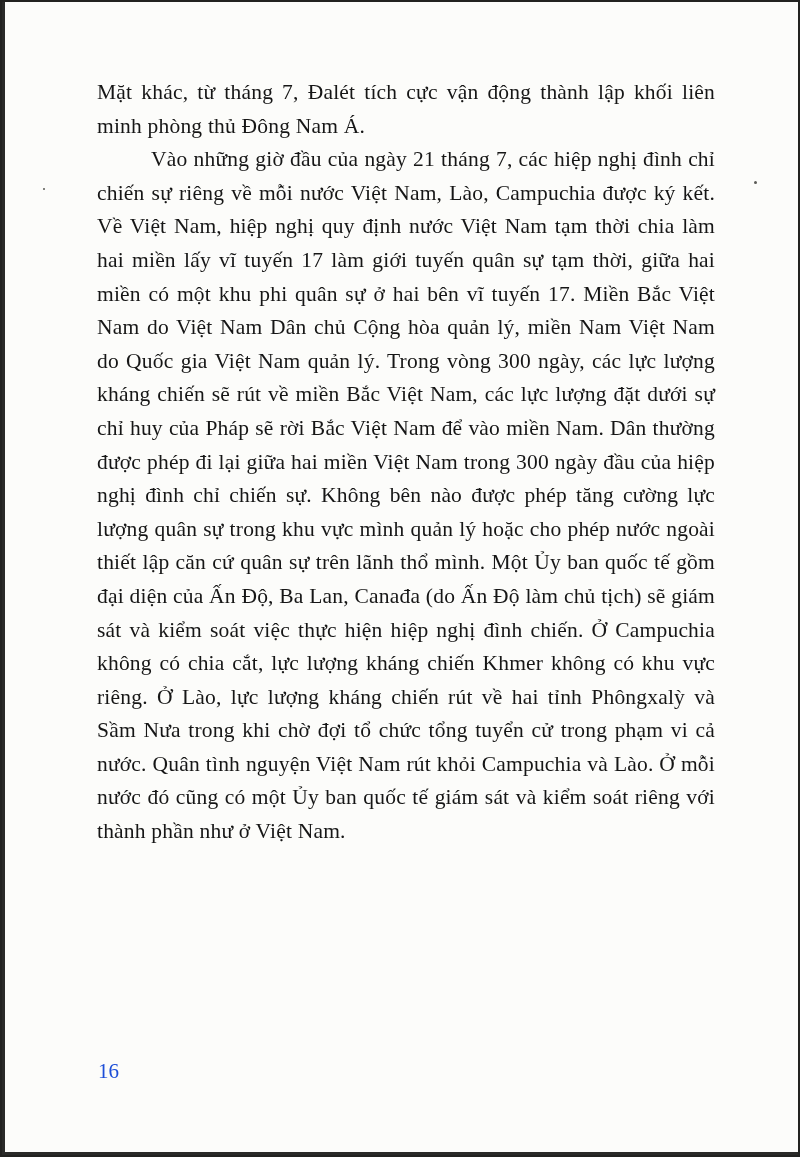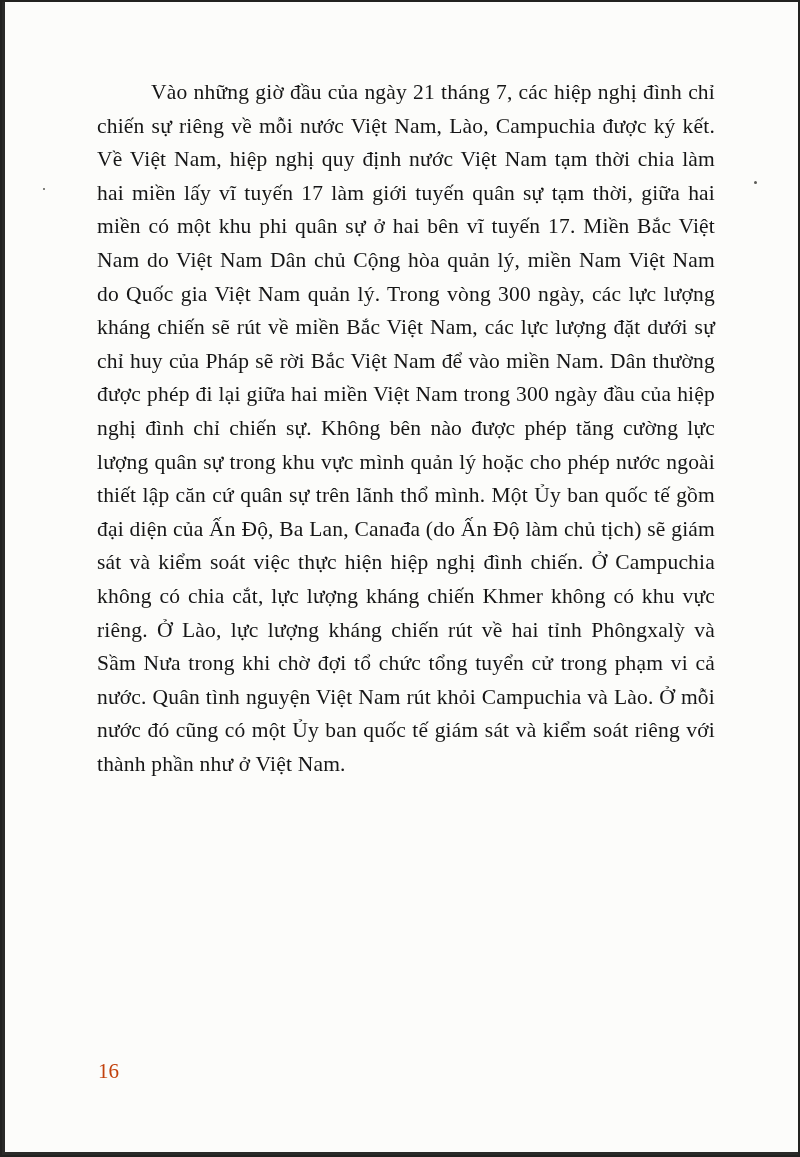--- a/index.html
+++ b/index.html
@@ -47,39 +47,40 @@
   }
   .para.indented {
     text-indent: 54px;
   }
   .page-number {
     position: absolute;
     left: 96px;
     top: 1056px;
     font-size: 21px;
     line-height: 26px;
-    color: #c2410c;
+    color: #1d4ed8;
   }
   .scan-speck {
     position: absolute;
     background: #5a5a55;
     border-radius: 50%;
   }
   .speck-1 { left: 752px; top: 179px; width: 3px; height: 3px; }
   .speck-2 { left: 41px;  top: 186px; width: 2px; height: 2px; }
 </style>
 </head>
 <body>
 
 <div class="scan-page">
 
   <div class="edge-left"></div>
   <div class="edge-bottom"></div>
 
   <div class="text-block">
+    <p class="para">Mặt khác, từ tháng 7, Đalét tích cực vận động thành lập khối liên minh phòng thủ Đông Nam Á.</p>
     <p class="para indented">Vào những giờ đầu của ngày 21 tháng 7, các hiệp nghị đình chỉ chiến sự riêng về mỗi nước Việt Nam, Lào, Campuchia được ký kết. Về Việt Nam, hiệp nghị quy định nước Việt Nam tạm thời chia làm hai miền lấy vĩ tuyến 17 làm giới tuyến quân sự tạm thời, giữa hai miền có một khu phi quân sự ở hai bên vĩ tuyến 17. Miền Bắc Việt Nam do Việt Nam Dân chủ Cộng hòa quản lý, miền Nam Việt Nam do Quốc gia Việt Nam quản lý. Trong vòng 300 ngày, các lực lượng kháng chiến sẽ rút về miền Bắc Việt Nam, các lực lượng đặt dưới sự chỉ huy của Pháp sẽ rời Bắc Việt Nam để vào miền Nam. Dân thường được phép đi lại giữa hai miền Việt Nam trong 300 ngày đầu của hiệp nghị đình chỉ chiến sự. Không bên nào được phép tăng cường lực lượng quân sự trong khu vực mình quản lý hoặc cho phép nước ngoài thiết lập căn cứ quân sự trên lãnh thổ mình. Một Ủy ban quốc tế gồm đại diện của Ấn Độ, Ba Lan, Canađa (do Ấn Độ làm chủ tịch) sẽ giám sát và kiểm soát việc thực hiện hiệp nghị đình chiến. Ở Campuchia không có chia cắt, lực lượng kháng chiến Khmer không có khu vực riêng. Ở Lào, lực lượng kháng chiến rút về hai tỉnh Phôngxalỳ và Sầm Nưa trong khi chờ đợi tổ chức tổng tuyển cử trong phạm vi cả nước. Quân tình nguyện Việt Nam rút khỏi Campuchia và Lào. Ở mỗi nước đó cũng có một Ủy ban quốc tế giám sát và kiểm soát riêng với thành phần như ở Việt Nam.</p>
   </div>
 
   <div class="page-number">16</div>
 
   <div class="scan-speck speck-1"></div>
   <div class="scan-speck speck-2"></div>
 
 </div>
 

